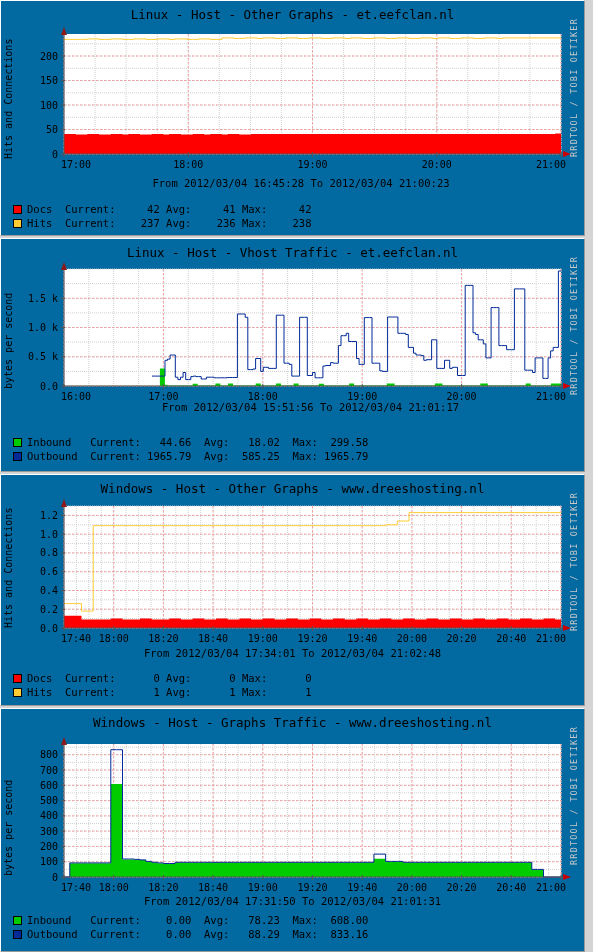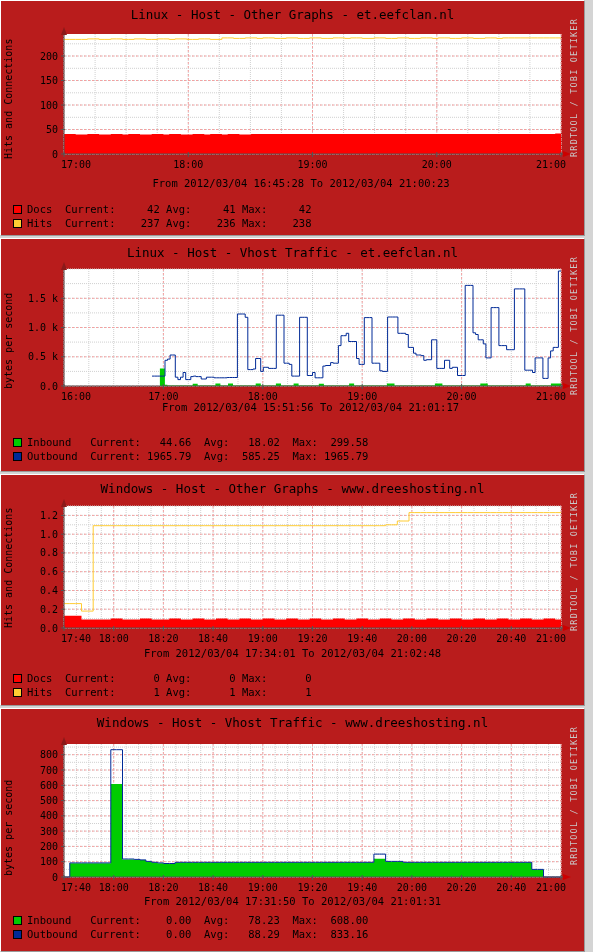--- a/index.html
+++ b/index.html
@@ -10,21 +10,21 @@
   #page {
     width: 593px; height: 952px;
     position: relative;
     background: #d4d4d4;
     overflow: hidden;
   }
   .panel {
     position: absolute;
     left: 0;
     width: 585px;
-    background: #b91c1c;
+    background: #0369a1;
     border: 1px solid #ffffff;
     border-right-color: #9a9a9a;
     border-bottom-color: #9a9a9a;
     box-sizing: border-box;
     overflow: hidden;
   }
 
   .gtitle {
     position: absolute;
     top: 6px; left: 0; right: 0;
@@ -357,21 +357,21 @@
         <text class="tick" x="460.6" y="167" text-anchor="middle">20:20</text>
         <line x1="510.3" y1="151" x2="510.3" y2="156" stroke="#555" stroke-width="1"></line>
         <text class="tick" x="510.3" y="167" text-anchor="middle">20:40</text>
         <line x1="560.0" y1="151" x2="560.0" y2="156" stroke="#555" stroke-width="1"></line>
         <text class="tick" x="565.0" y="167" text-anchor="end">21:00</text>
       </svg>
       <div class="fromto" style="top: 172px;">From 2012/03/04 17:34:01 To 2012/03/04 21:02:48</div>
       <div class="legend" style="top: 196px;"><div class="lgrow"><span class="sw" style="background: rgb(255, 0, 0);"></span><span>Docs</span><span>  Current:      0 Avg:      0 Max:      0</span></div><div class="lgrow"><span class="sw" style="background: rgb(255, 204, 51);"></span><span>Hits</span><span>  Current:      1 Avg:      1 Max:      1</span></div></div>
     </div>
     <div class="panel" style="top: 708px; height: 244px;">
-      <div class="gtitle">Windows - Host - Vhost Traffic - www.dreeshosting.nl</div>
+      <div class="gtitle">Windows - Host - Graphs Traffic - www.dreeshosting.nl</div>
       <div class="watermark">RRDTOOL / TOBI OETIKER</div>
       <div class="ylabel" style="top: 37px; height: 130px;">bytes per second</div>
       <svg class="plotsvg" width="585" height="244">
         <rect x="63" y="35" width="497" height="133" fill="#ffffff"></rect>
         <line x1="63.0" y1="35" x2="63.0" y2="168" stroke="#d0d0d0" stroke-width="1" stroke-dasharray="1,1"></line>
         <line x1="75.4" y1="35" x2="75.4" y2="168" stroke="#d0d0d0" stroke-width="1" stroke-dasharray="1,1"></line>
         <line x1="87.8" y1="35" x2="87.8" y2="168" stroke="#d0d0d0" stroke-width="1" stroke-dasharray="1,1"></line>
         <line x1="100.3" y1="35" x2="100.3" y2="168" stroke="#d0d0d0" stroke-width="1" stroke-dasharray="1,1"></line>
         <line x1="112.7" y1="35" x2="112.7" y2="168" stroke="#d0d0d0" stroke-width="1" stroke-dasharray="1,1"></line>
         <line x1="125.1" y1="35" x2="125.1" y2="168" stroke="#d0d0d0" stroke-width="1" stroke-dasharray="1,1"></line>

